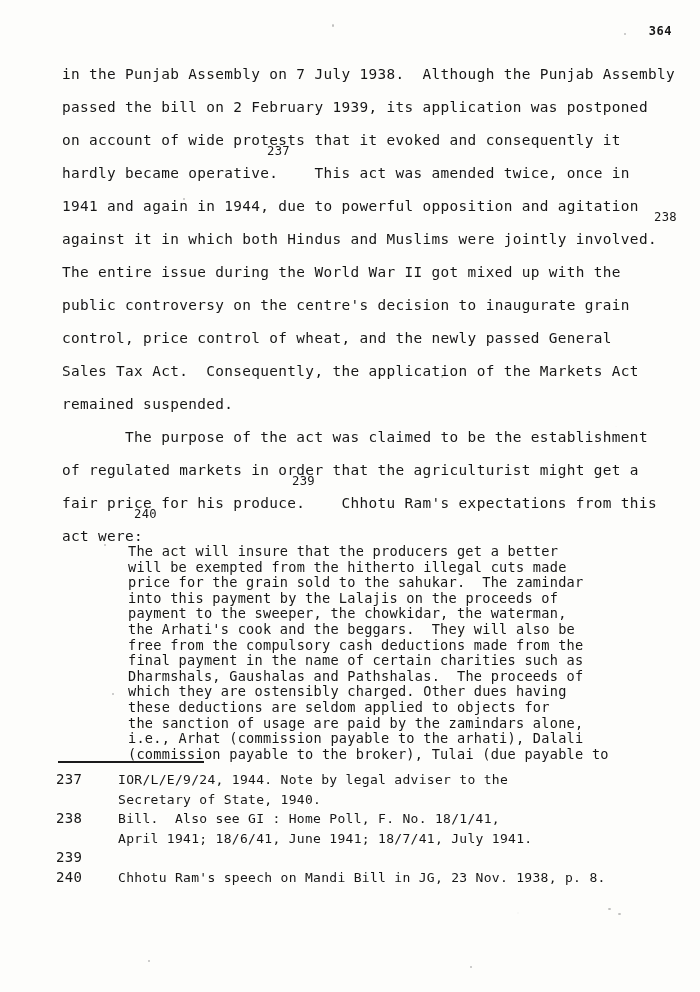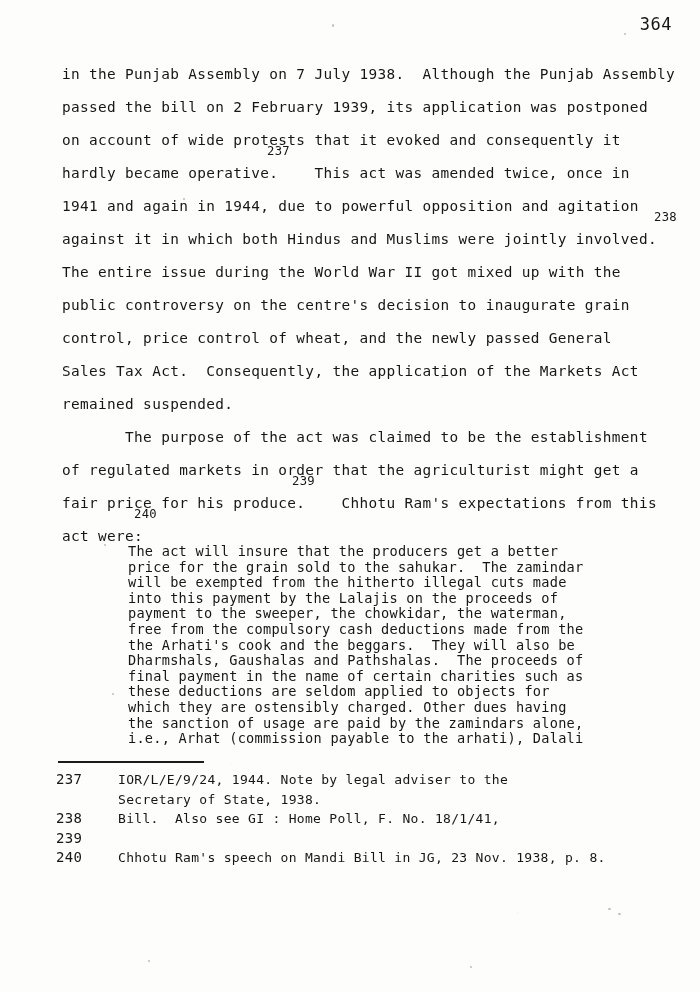--- a/index.html
+++ b/index.html
@@ -28,24 +28,25 @@
       radial-gradient(circle at 61% 7%, rgba(0,0,0,0.02) 0 1px, transparent 1px),
       radial-gradient(circle at 88% 43%, rgba(0,0,0,0.016) 0 1px, transparent 1px),
       radial-gradient(circle at 33% 77%, rgba(0,0,0,0.016) 0 1px, transparent 1px),
       radial-gradient(circle at 74% 92%, rgba(0,0,0,0.018) 0 1px, transparent 1px);
     pointer-events: none;
   }
 
   
   #page-number {
     position: absolute;
-    top: 14px;
+    top: 24px;
     right: 28px;
-    font-size: 17px;
+    font-size: 12px;
     letter-spacing: 0.5px;
+    font-weight: bold;
   }
 
   
   #body-text {
     position: absolute;
     top: 58px;
     left: 62px;
     width: 640px;
   }
   .body-line {
@@ -154,48 +155,50 @@
       <div class="body-line">Sales Tax Act.  Consequently, the application of the Markets Act</div>
       <div class="body-line">remained suspended.</div>
       <div class="body-line">       The purpose of the act was claimed to be the establishment</div>
       <div class="body-line">of regulated markets in order that the agriculturist might get a</div>
       <div class="body-line">fair price for his produce.    Chhotu Ram's expectations from this<span class="sup-note" style="left: 230px;">239</span></div>
       <div class="body-line">act were:<span class="sup-note" style="left: 72px;">240</span></div>
     </div>
 
   <div id="quote-block">
       <div class="quote-line"><span>The act will insure that the producers get a better</span></div>
+      <div class="quote-line"><span>will be exempted from the hitherto illegal cuts made</span></div>
       <div class="quote-line"><span>price for the grain sold to the sahukar.  The zamindar</span></div>
-      <div class="quote-line"><span>will be exempted from the hitherto illegal cuts made</span></div>
       <div class="quote-line"><span>into this payment by the </span><span class="u">Lalajis</span><span> on the proceeds of</span></div>
       <div class="quote-line"><span>payment to the sweeper, the chowkidar, the waterman,</span></div>
+      <div class="quote-line"><span>the </span><span class="u">Arhati</span><span>'s cook and the beggars.  They will also be</span></div>
       <div class="quote-line"><span>free from the compulsory cash deductions made from the</span></div>
-      <div class="quote-line"><span>the </span><span class="u">Arhati</span><span>'s cook and the beggars.  They will also be</span></div>
+      <div class="quote-line"><span>final payment in the name of certain charities such as</span></div>
       <div class="quote-line"><span class="u">Dharmshals</span><span>, </span><span class="u">Gaushalas</span><span> and </span><span class="u">Pathshalas</span><span>.  The proceeds of</span></div>
-      <div class="quote-line"><span>final payment in the name of certain charities such as</span></div>
+      <div class="quote-line"><span>which they are ostensibly charged. Other dues having</span></div>
       <div class="quote-line"><span>these deductions are seldom applied to objects for</span></div>
-      <div class="quote-line"><span>which they are ostensibly charged. Other dues having</span></div>
       <div class="quote-line"><span>the sanction of usage are paid by the zamindars alone,</span></div>
       <div class="quote-line"><span>i.e., </span><span class="u">Arhat</span><span> (commission payable to the </span><span class="u">arhati</span><span>), Dalali</span></div>
+      <div class="quote-line"><span>(commission payable to the broker), </span><span class="u">Tulai</span><span> (due payable to</span></div>
     </div>
 
   <div id="footnote-rule"></div>
 
   <div id="footnotes">
       <div class="footnote">
         <div class="fn-num">237</div>
         <div class="fn-body">
           <div><span class="u">IOR/L/E</span><span>/9/24, 1944. Note by legal adviser to the</span></div>
-          <div><span>Secretary of State, 1938.</span></div>
+          <div><span>Secretary of State, 1940.</span></div>
         </div>
       </div>
       <div class="footnote">
         <div class="fn-num">238</div>
         <div class="fn-body">
           <div><span>Bill.  Also see </span><span class="u">GI : Home Poll</span><span>, F. No. 18/1/41,</span></div>
+          <div><span>April 1941; 18/6/41, June 1941; 18/7/41, July 1941.</span></div>
         </div>
       </div>
       <div class="footnote">
         <div class="fn-num">239</div>
         <div class="fn-body">
         </div>
       </div>
       <div class="footnote">
         <div class="fn-num">240</div>
         <div class="fn-body">

